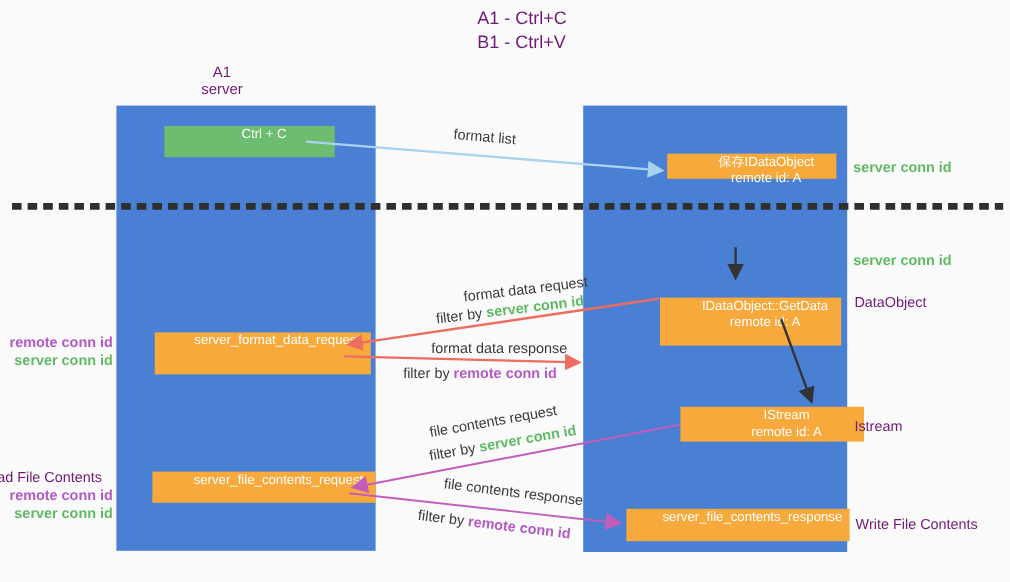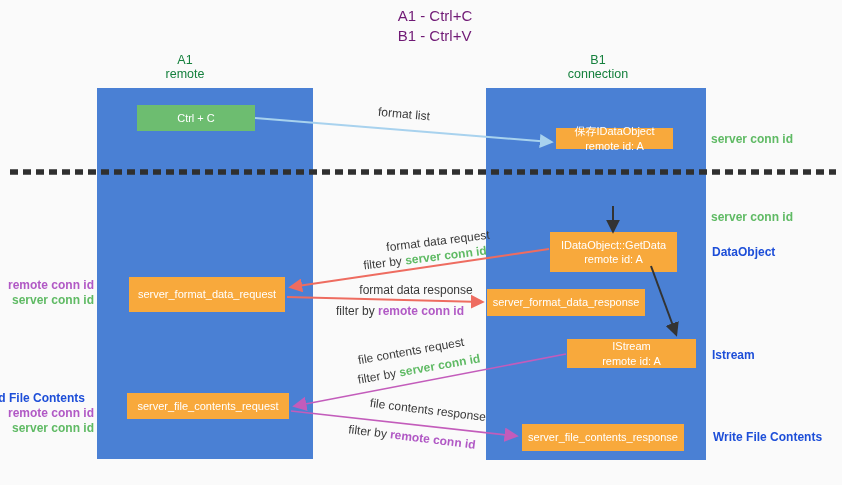--- a/index.html
+++ b/index.html
@@ -1,28 +1,28 @@
 <!DOCTYPE html>
 <html style="--lane_blue: #4a80d4; --box_green: #6dbd70; --box_orange: #f8a93c; --green_text: #5fba64; --purple_text: #b159c5; --red_arrow: #ee6c60; --magenta_arrow: #c35cbb; --lightblue_arrow: #a8d2ee; --black_arrow: #333333;"><head>
 <meta charset="utf-8">
 <style>
   html,body{margin:0;padding:0;background:#fafafa;}
   .stage{position:relative;width:842px;height:485px;background:#fafafa;
          font-family:"Liberation Sans",sans-serif;overflow:hidden;}
   .lane{position:absolute;background:var(--lane_blue,#4a80d4);}
-  .box{position:absolute;display:flex;flex-direction:column;align-items:center;justify-content:center;
-       color:#fff;text-align:center;font-size:11px;line-height:1.3;white-space:nowrap;}
+  .box{position:absolute;display:flex;flex-direction:column;align-items:center;
+       color:#fff;text-align:center;font-size:11px;line-height:1.3;white-space:nowrap;padding-left:24px;}
   .green{background:var(--box_green,#6dbd70);}
   .orange{background:var(--box_orange,#f8a93c);}
   .title{position:absolute;left:435px;top:6px;transform:translateX(-50%);
          font-size:15px;color:#701a75;line-height:1.3;white-space:nowrap;}
   .hdr{position:absolute;transform:translateX(-50%);text-align:center;
-       font-size:12.5px;color:#15803d;line-height:1.15;white-space:nowrap;}
+       font-size:12.5px;color:#701a75;line-height:1.15;white-space:nowrap;}
   .alabel{position:absolute;white-space:nowrap;font-size:12px;color:#3a3a3a;}
-  .side{position:absolute;white-space:nowrap;font-size:12px;color:#1d4ed8;font-weight:bold;}
+  .side{position:absolute;white-space:nowrap;font-size:12px;color:#701a75;}
   .bold-green{color:var(--green_text,#5fba64);font-weight:700;}
   .bold-purple{color:var(--purple_text,#b159c5);font-weight:700;}
   svg.overlay{position:absolute;left:0;top:0;pointer-events:none;}
   .ln-lb{stroke:var(--lightblue_arrow,#a8d2ee);stroke-width:2;}
   .ln-bk{stroke:var(--black_arrow,#333333);stroke-width:2;}
   .ln-rd{stroke:var(--red_arrow,#ee6c60);stroke-width:2;}
   .ln-mg{stroke:var(--magenta_arrow,#c35cbb);stroke-width:1.6;}
   .dashline{stroke:#2f2f2f;stroke-width:5.5;stroke-dasharray:8 5;}
   .mk-lb{fill:var(--lightblue_arrow,#a8d2ee);}
   .mk-bk{fill:var(--black_arrow,#333333);}
@@ -34,52 +34,45 @@
 
 <div class="stage">
 
   <div class="title">
     <div>A1 - Ctrl+C</div>
     <div>B1 - Ctrl+V</div>
   </div>
 
   <div class="hdr" style="left:185px;top:53px">
     <div>A1</div>
-    <div>remote</div>
-  </div>
-  <div class="hdr" style="left:598px;top:53px">
-    <div>B1</div>
-    <div>connection</div>
+    <div>server</div>
   </div>
 
   <div class="lane" style="left:97px;top:88px;width:216px;height:371px"></div>
   <div class="lane" style="left:486px;top:88px;width:220px;height:372px"></div>
 
   <div class="box green" style="left:137px;top:105px;width:118px;height:26px">
     <span>Ctrl + C</span>
   </div>
 
   <div class="box orange" style="left:556px;top:128px;width:117px;height:21px">
     <span>保存IDataObject</span>
     <span>remote id: A</span>
   </div>
 
 
-  <div class="box orange" style="left:550px;top:232px;width:127px;height:40px">
+  <div class="box orange" style="left:550px;top:248px;width:127px;height:40px">
     <span>IDataObject::GetData</span>
     <span>remote id: A</span>
   </div>
 
   <div class="box orange" style="left:129px;top:277px;width:156px;height:35px">
     <span>server_format_data_request</span>
   </div>
 
-  <div class="box orange" style="left:487px;top:289px;width:158px;height:27px">
-    <span>server_format_data_response</span>
-  </div>
 
   <div class="box orange" style="left:567px;top:339px;width:129px;height:29px">
     <span>IStream</span>
     <span>remote id: A</span>
   </div>
 
   <div class="box orange" style="left:127px;top:393px;width:162px;height:26px">
     <span>server_file_contents_request</span>
   </div>
 

